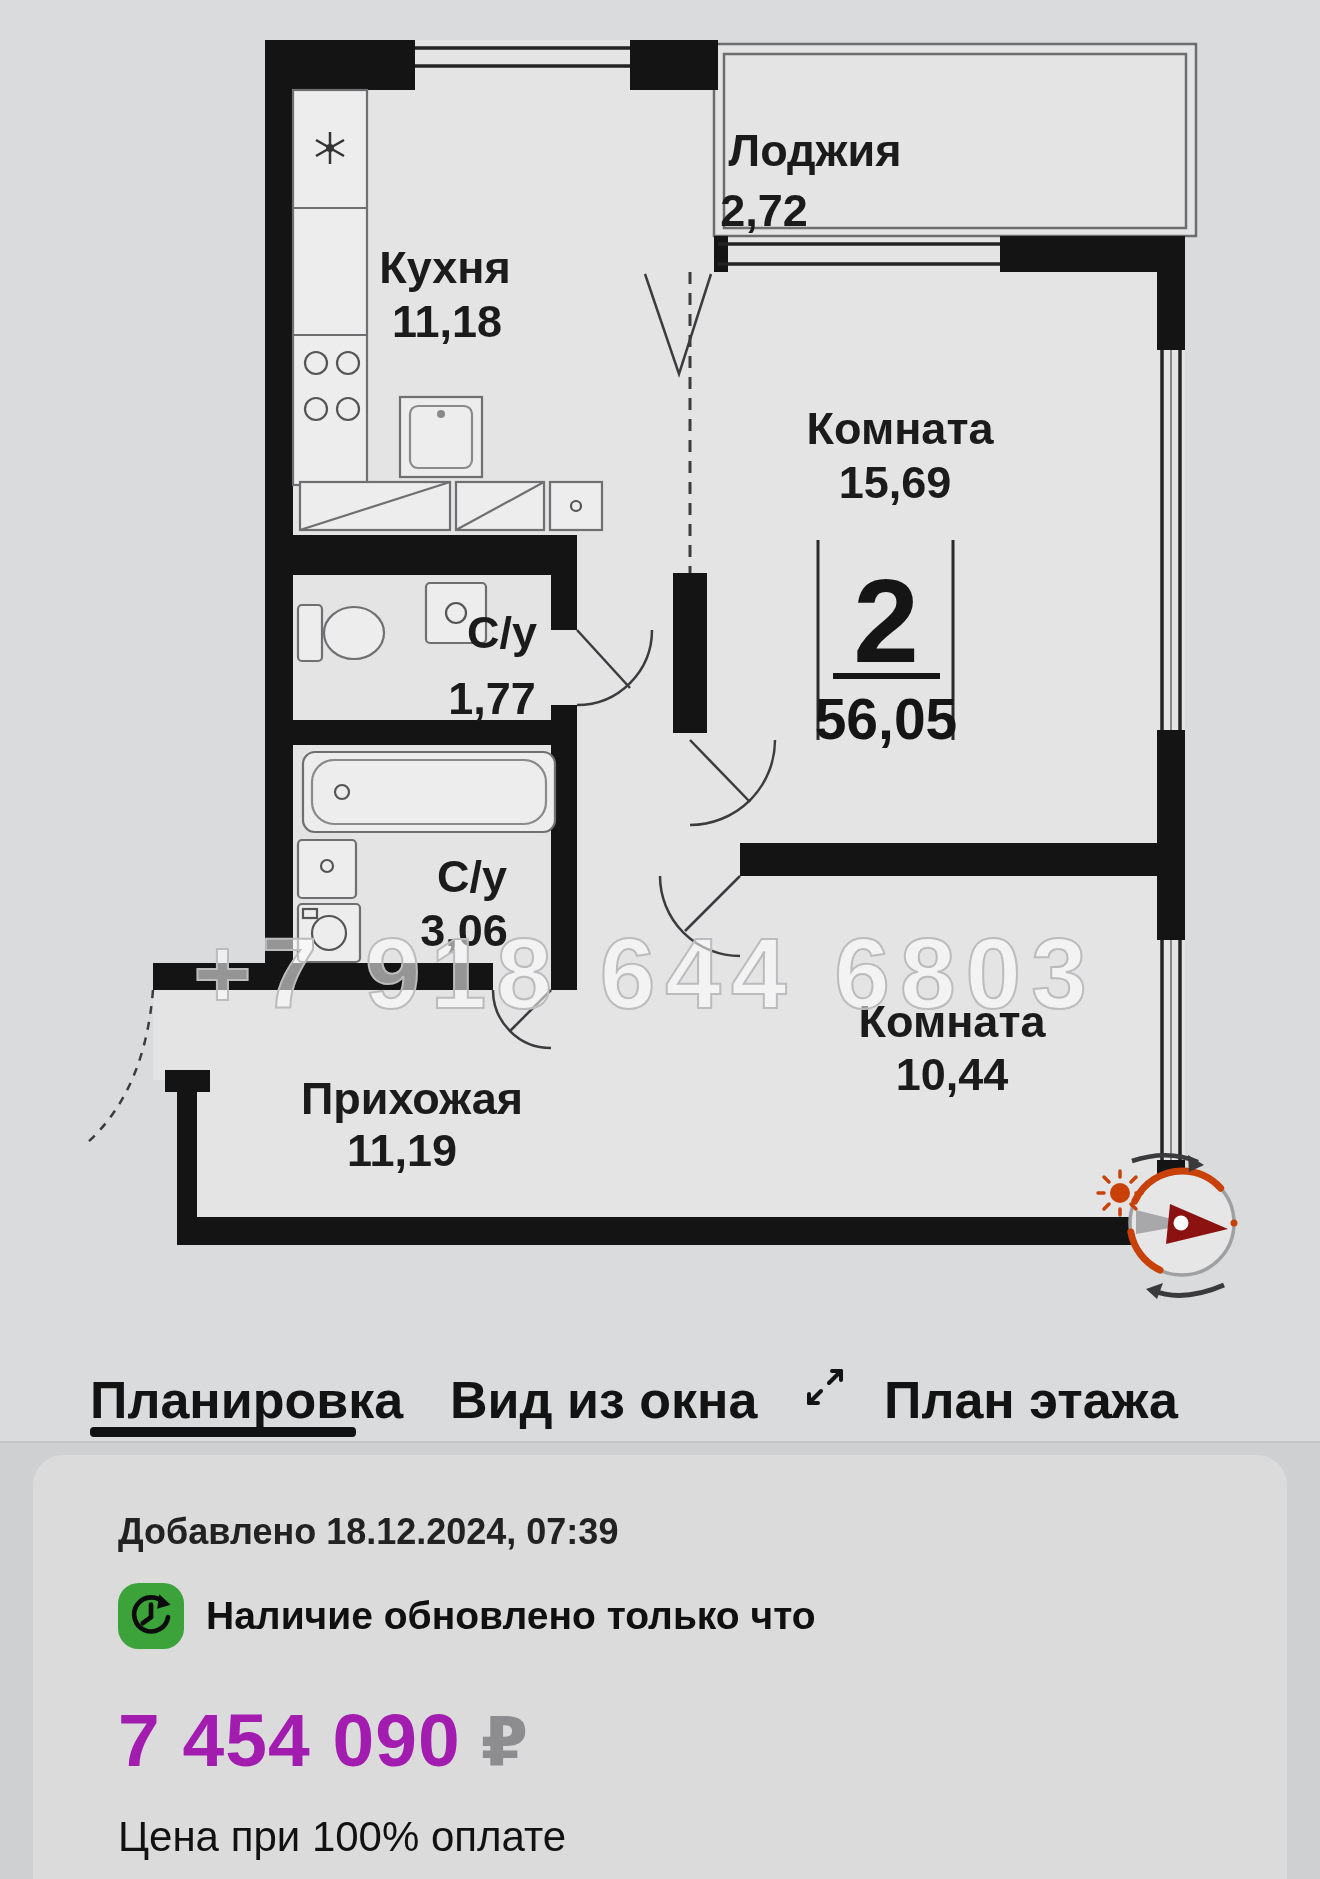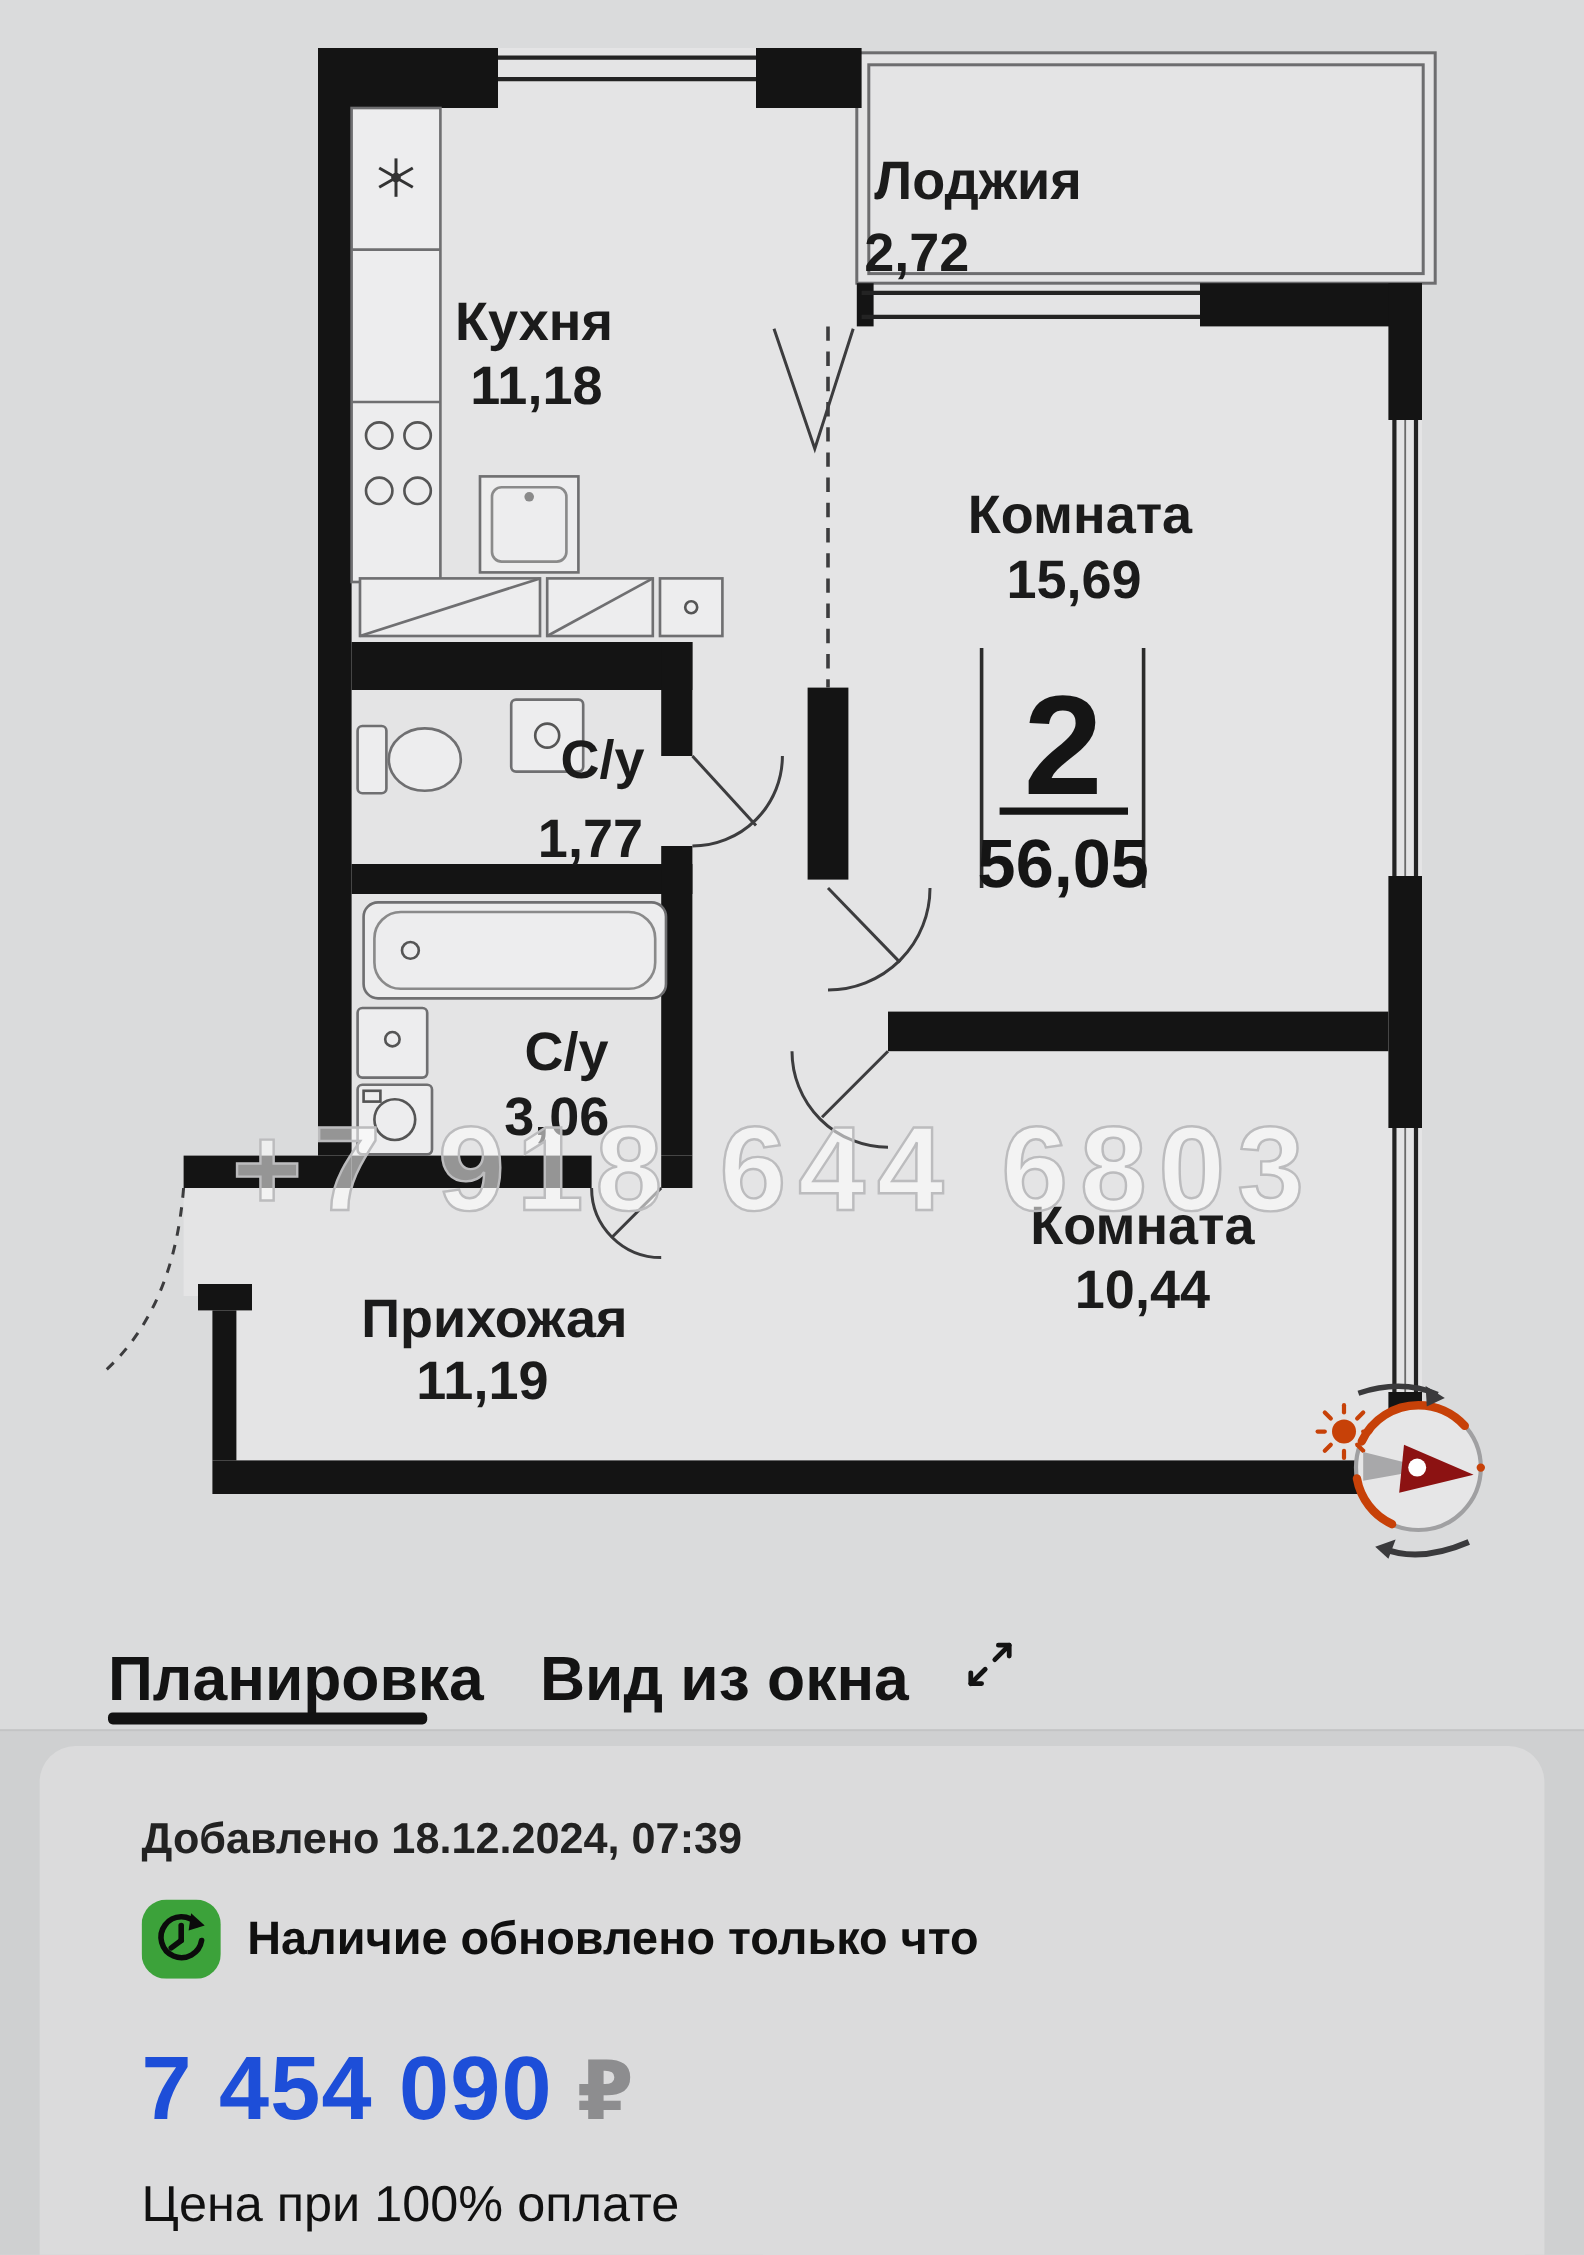--- a/index.html
+++ b/index.html
@@ -26,21 +26,21 @@
   .expand-btn{position:absolute;left:802px;top:2px;width:46px;height:46px;}
   .section-divider{position:absolute;left:0;top:1441px;width:1320px;height:2px;background:#c3c4c5;}
   
   .bottom-section{position:absolute;left:0;top:1443px;width:1320px;height:436px;background:#cfd0d1;}
   .card{position:absolute;left:33px;top:12px;width:1254px;height:424px;background:#dbdbdc;border-radius:30px 30px 0 0;}
   .added-line{position:absolute;left:85px;top:56px;font-size:36px;font-weight:600;color:#222;}
   .avail-row{position:absolute;left:85px;top:126px;height:70px;display:flex;align-items:center;}
   .avail-icon{width:66px;height:66px;flex:0 0 auto;}
   .avail-text{margin-left:22px;font-size:39px;font-weight:700;color:#101010;white-space:nowrap;}
   .price-row{position:absolute;left:85px;top:242px;display:flex;align-items:baseline;}
-  .price-value{font-size:75px;font-weight:800;color:#1d4ed8;letter-spacing:1px;}
+  .price-value{font-size:75px;font-weight:800;color:#a21caf;letter-spacing:1px;}
   .price-currency{margin-left:20px;font-size:68px;font-weight:700;color:#8d8d8f;
     font-family:"DejaVu Sans","Liberation Sans",sans-serif;}
   .price-note{position:absolute;left:85px;top:358px;font-size:42px;font-weight:400;color:#111;}
 </style>
 </head>
 <body>
 
 <div class="plan-area">
   <svg width="1320" height="1360" viewBox="0 0 1320 1360">
     <g transform="translate(100,40)">
@@ -211,20 +211,21 @@
   <div class="expand-btn">
     <svg width="46" height="46" viewBox="0 0 46 46">
       <g fill="none" stroke="#131313" stroke-width="4" stroke-linecap="round" stroke-linejoin="round">
         <line x1="27" y1="19" x2="39" y2="7"></line>
         <polyline points="30,7 39,7 39,16"></polyline>
         <line x1="19" y1="27" x2="7" y2="39"></line>
         <polyline points="7,30 7,39 16,39"></polyline>
       </g>
     </svg>
   </div>
+  <div class="tab" style="left:884px">План этажа</div>
   <div class="tab-underline"></div>
 </nav>
 
 <div class="section-divider"></div>
 
 <div class="bottom-section">
   <div class="card">
     <div class="added-line">Добавлено 18.12.2024, 07:39</div>
 
     <div class="avail-row">

